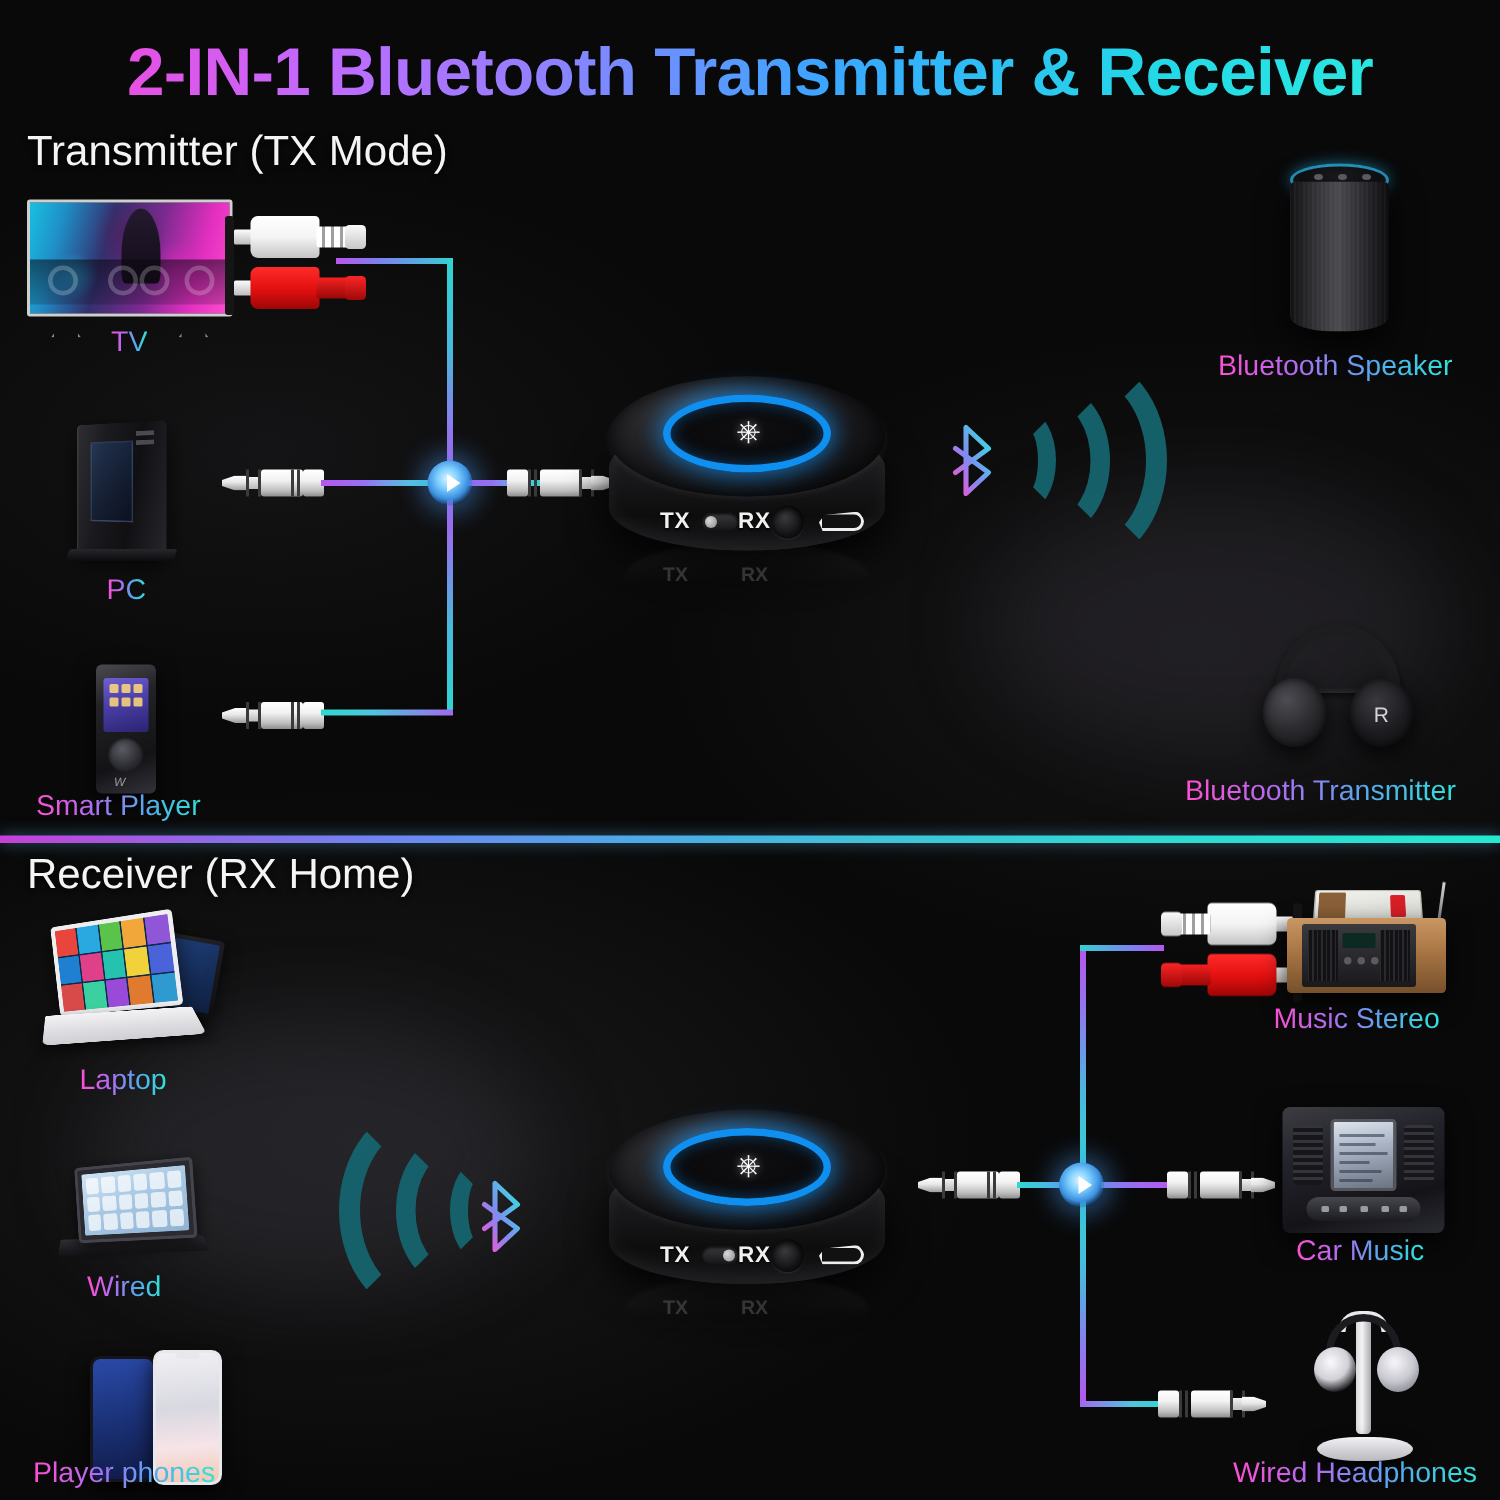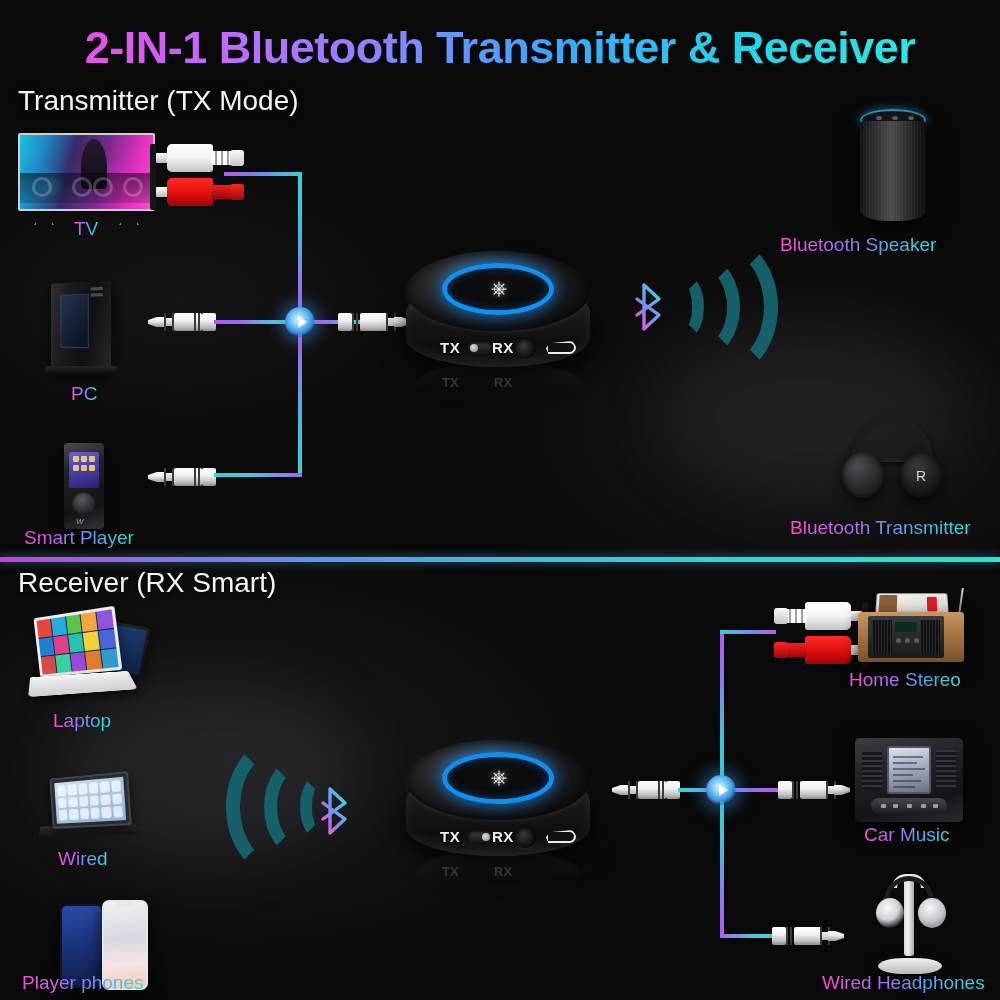--- a/index.html
+++ b/index.html
@@ -627,31 +627,31 @@
     <span class="w3"></span>
 </div>
 
 <div id="speaker" style="left:852px;top:107px;">
   <div class="top-ell"></div>
   <div class="cyl"></div>
   <div class="btn" style="left:24px;"></div>
   <div class="btn" style="left:40px;"></div>
   <div class="btn" style="left:56px;"></div>
 </div>
-<div class="dev-label" style="left:780px;top:234px;">Bluetooth Speaker</div>
+<div class="dev-label" style="left:812px;top:234px;">Bluetooth Speaker</div>
 
 <div id="bt-hp" style="left:840px;top:414px;">
   <div class="band"></div>
   <div class="cup cl"></div>
   <div class="cup cr"></div>
   <div class="r-mark">R</div>
 </div>
 <div class="dev-label" style="left:790px;top:517px;">Bluetooth Transmitter</div>
 
-<div id="rx-header" class="section-header">Receiver (RX Smart)</div>
+<div id="rx-header" class="section-header">Receiver (RX Home)</div>
 
 <div id="laptop" style="left:28px;top:608px;">
   <div class="tab2">
       <div class="s"></div>
     </div>
   <div class="lid">
       <div class="scr">
     <i style="background:#e8453c"></i>
         <i style="background:#29a9e0"></i>
         <i style="background:#5ac44a"></i>
@@ -795,21 +795,21 @@
   <div class="wood"></div>
   <div class="face">
     <div class="grill gl"></div>
       <div class="grill gr"></div>
     <div class="disp"></div>
     <div class="ctl" style="left:28px;"></div>
     <div class="ctl" style="left:37px;"></div>
     <div class="ctl" style="left:46px;"></div>
   </div>
 </div>
-<div class="dev-label" style="left:849px;top:669px;">Home Stereo</div>
+<div class="dev-label" style="left:849px;top:669px;">Music Stereo</div>
 
 <div class="jack left" style="left:778px;top:780px;">
   <div class="barrel" style="left:0px;width:14px;"></div>
   <div class="ring" style="left:14px;"></div>
   <div class="ring" style="left:18px;"></div>
   <div class="barrel" style="left:22px;width:28px;"></div>
   <div class="ring" style="left:48px;"></div>
   <div class="neck" style="left:50px;width:6px;"></div>
   <div class="ring" style="left:56px;"></div>
   <div class="tip"></div>

